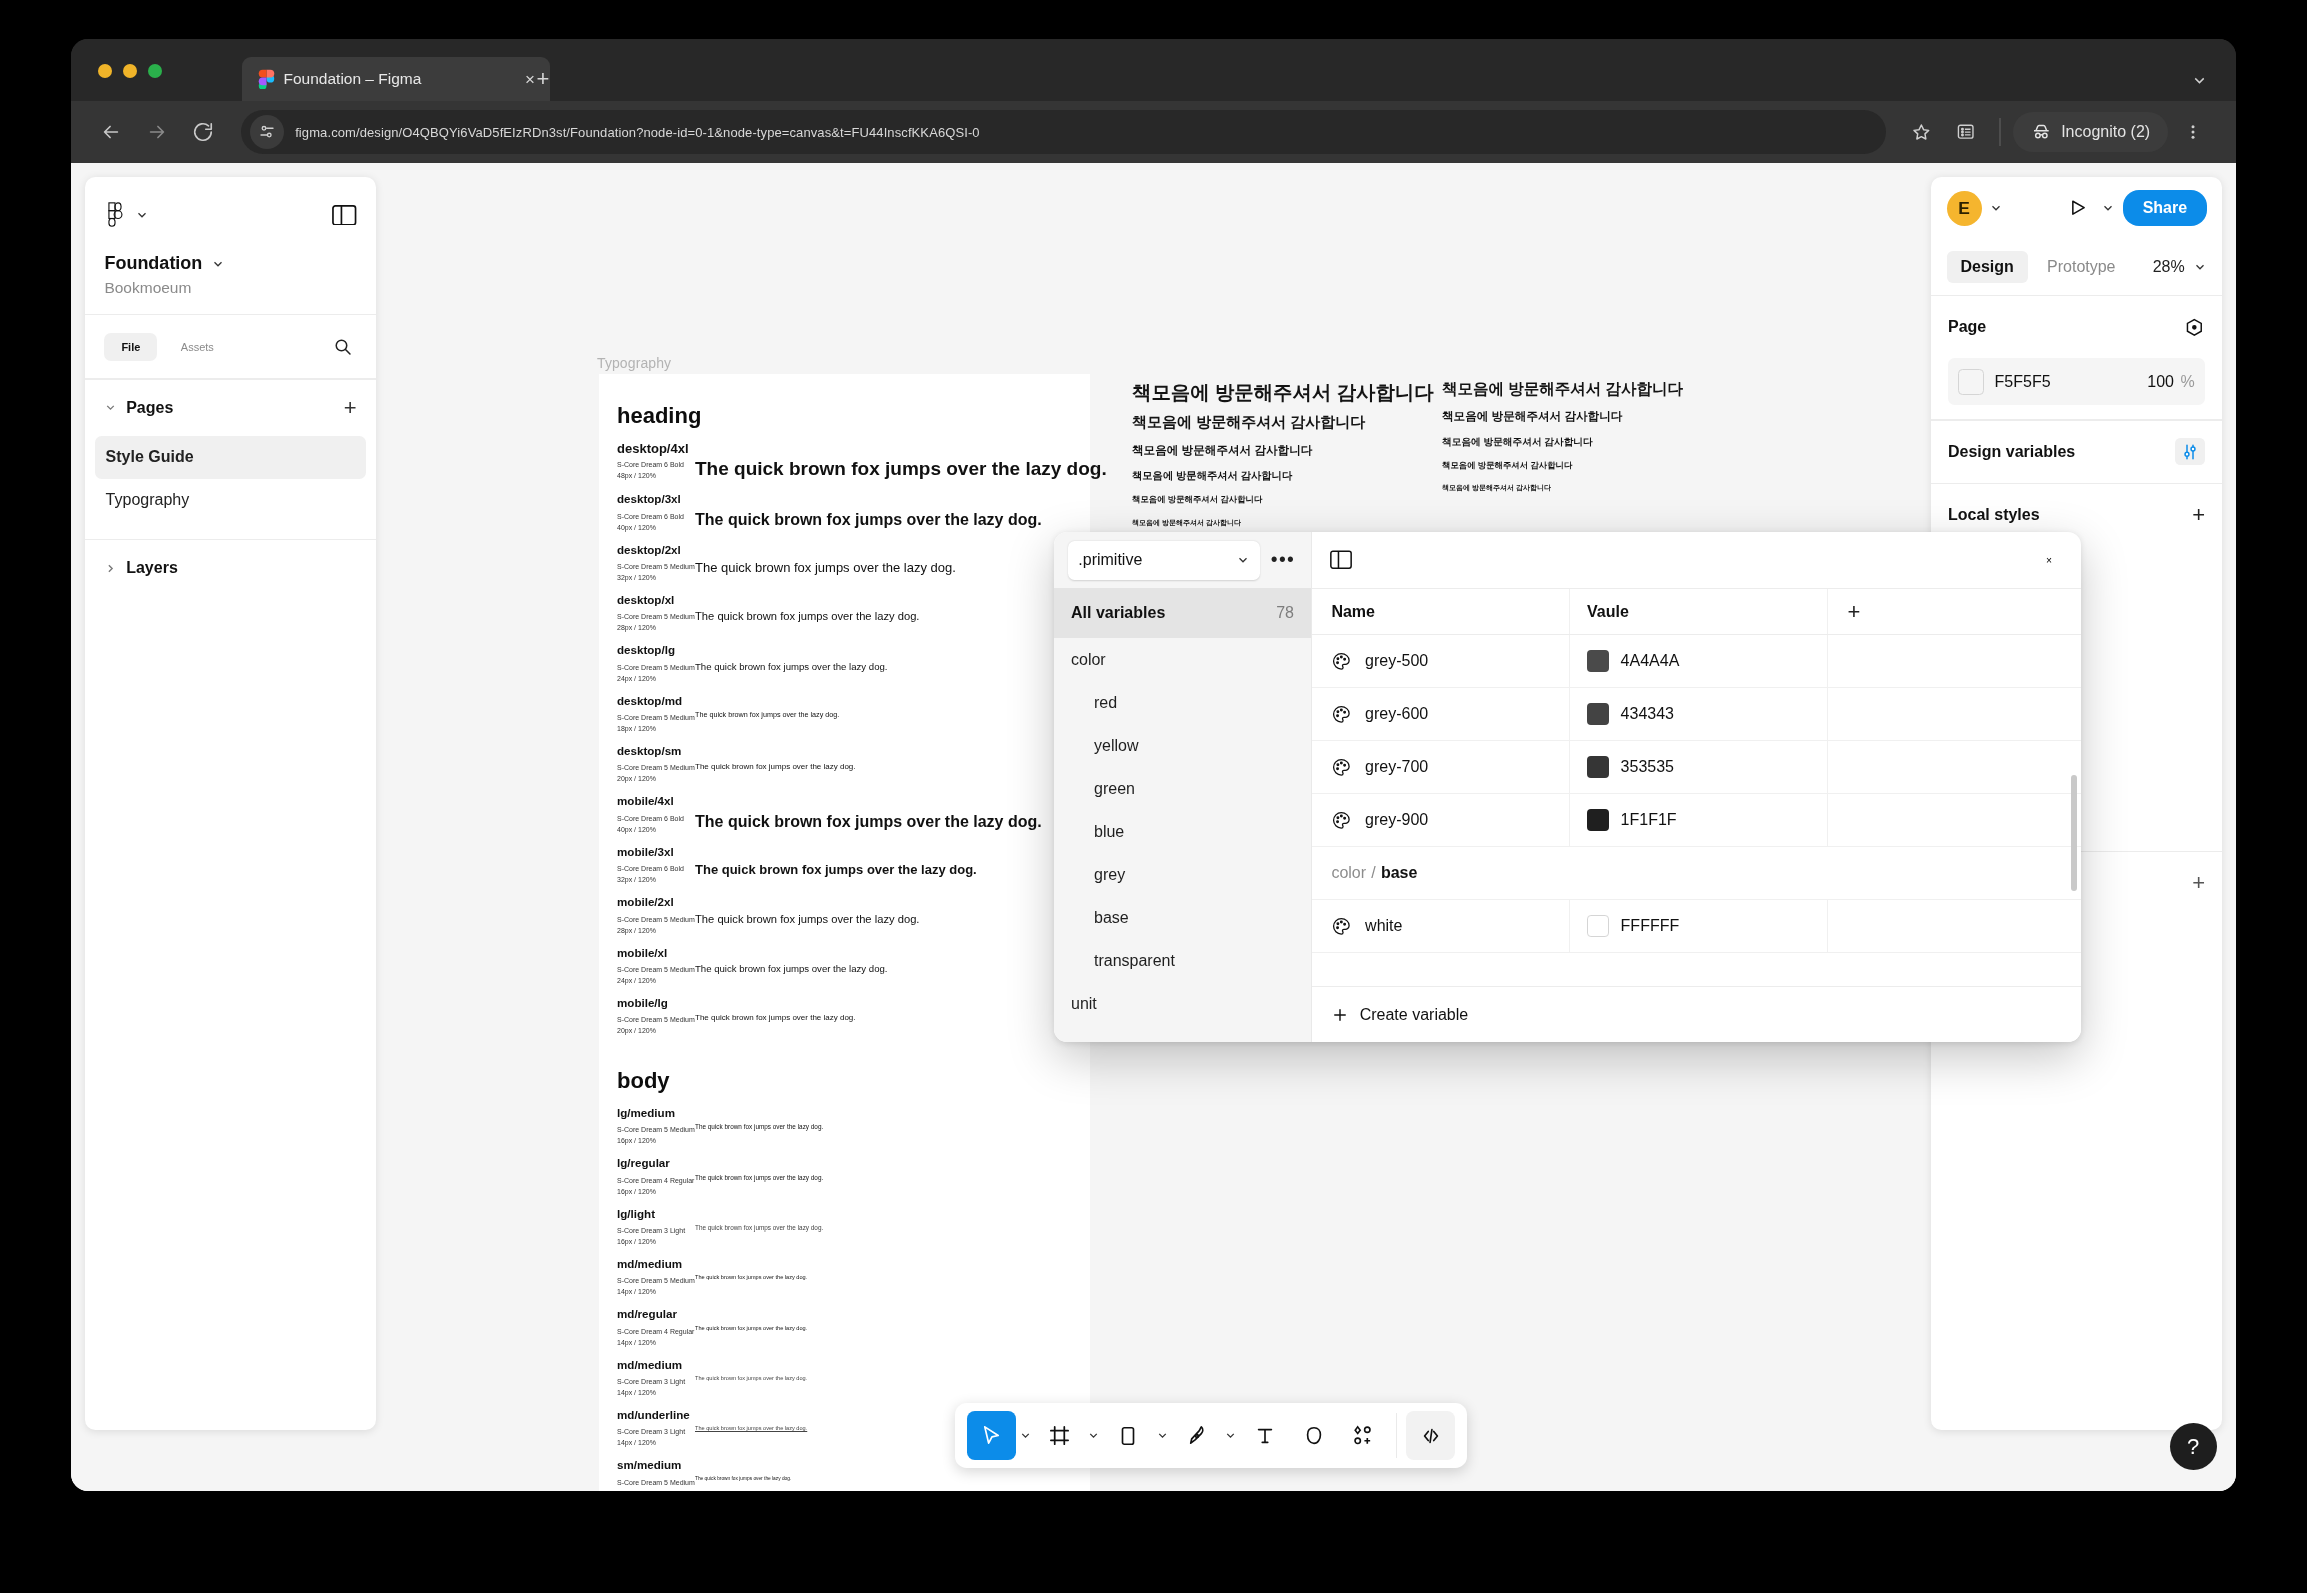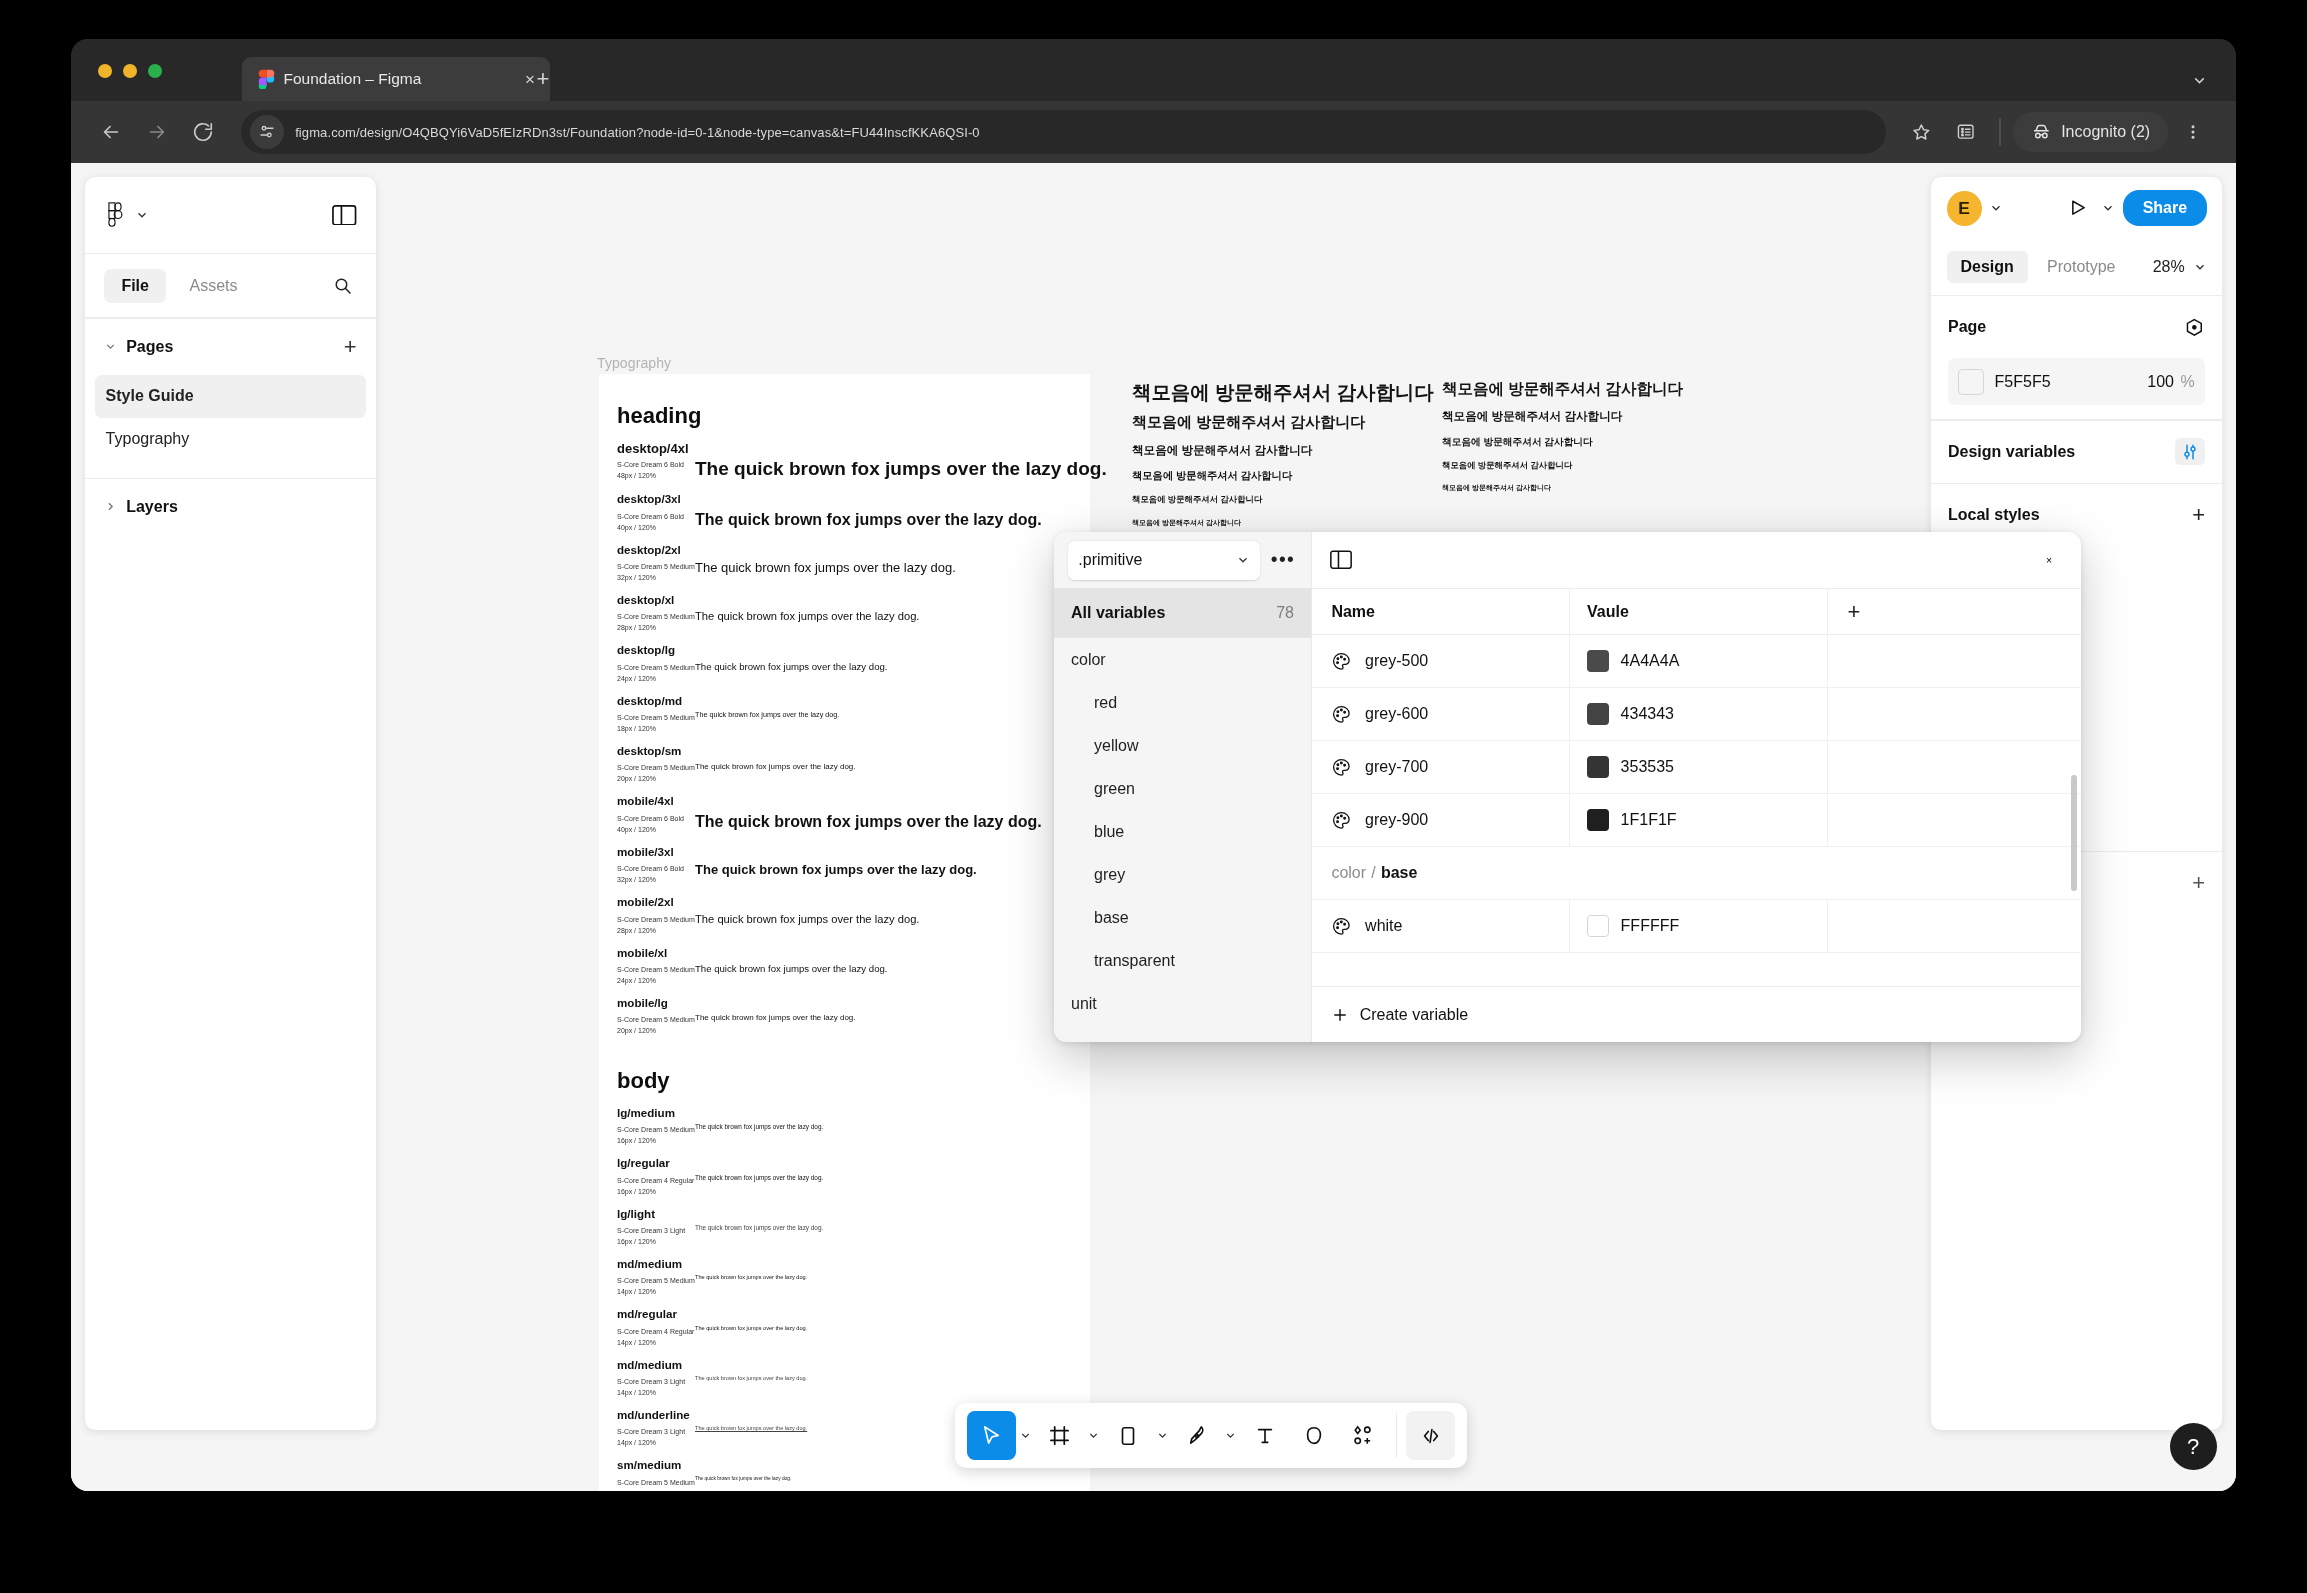--- a/index.html
+++ b/index.html
@@ -145,21 +145,21 @@
   }
   .lp-file-sub { font-size:15.5px; color:#8a8a8a; margin-top:5.2px; }
   .lp-sep { height:1.3px; background:#ececec; }
 
   .lp-tabs {
     height:63px; display:flex; align-items:center;
     padding:0 19.4px; gap:6.5px;
   }
   .lp-tab {
     padding:7.8px 17px; border-radius:7px;
-    font-size:16px; color:#8a8a8a;
+    font-size:11px; color:#8a8a8a;
   }
   .lp-tab.active { background:#f0f0f0; color:#111; font-weight:700; }
   .lp-search { margin-left:auto; width:28px; height:28px;
     display:flex; align-items:center; justify-content:center; }
 
   .lp-section {
     display:flex; align-items:center; height:56px;
     padding:0 19.4px; gap:7.8px;
   }
   .lp-section .caret { width:14px; color:#7a7a7a; font-size:13px; }
@@ -572,20 +572,31 @@
           </span>
         </div>
         <div>
           <svg width="24.5" height="20.7" viewBox="0 0 26 22" fill="none" stroke="#111" stroke-width="1.8">
             <rect x="1" y="1" width="24" height="20" rx="2.5"></rect>
               <path d="M10 1v20"></path>
           </svg>
         </div>
       </div>
 
+      <div class="lp-file">
+        <div class="lp-file-name">
+          <span>Foundation</span>
+          <span>
+            <svg width="14" height="14" viewBox="0 0 24 24" fill="none" stroke="#333" stroke-width="2.2">
+                <path d="M6 9l6 6 6-6"></path>
+              </svg>
+          </span>
+        </div>
+        <div class="lp-file-sub">Bookmoeum</div>
+      </div>
 
       <div class="lp-sep"></div>
 
       <div class="lp-tabs">
         <div class="lp-tab active">File</div>
         <div class="lp-tab">Assets</div>
         <div class="lp-search">
           <svg width="19.4" height="19.4" viewBox="0 0 24 24" fill="none" stroke="#222" stroke-width="1.9" stroke-linecap="round">
             <circle cx="10.5" cy="10.5" r="6.5"></circle>
               <path d="M15.5 15.5L21 21"></path>

